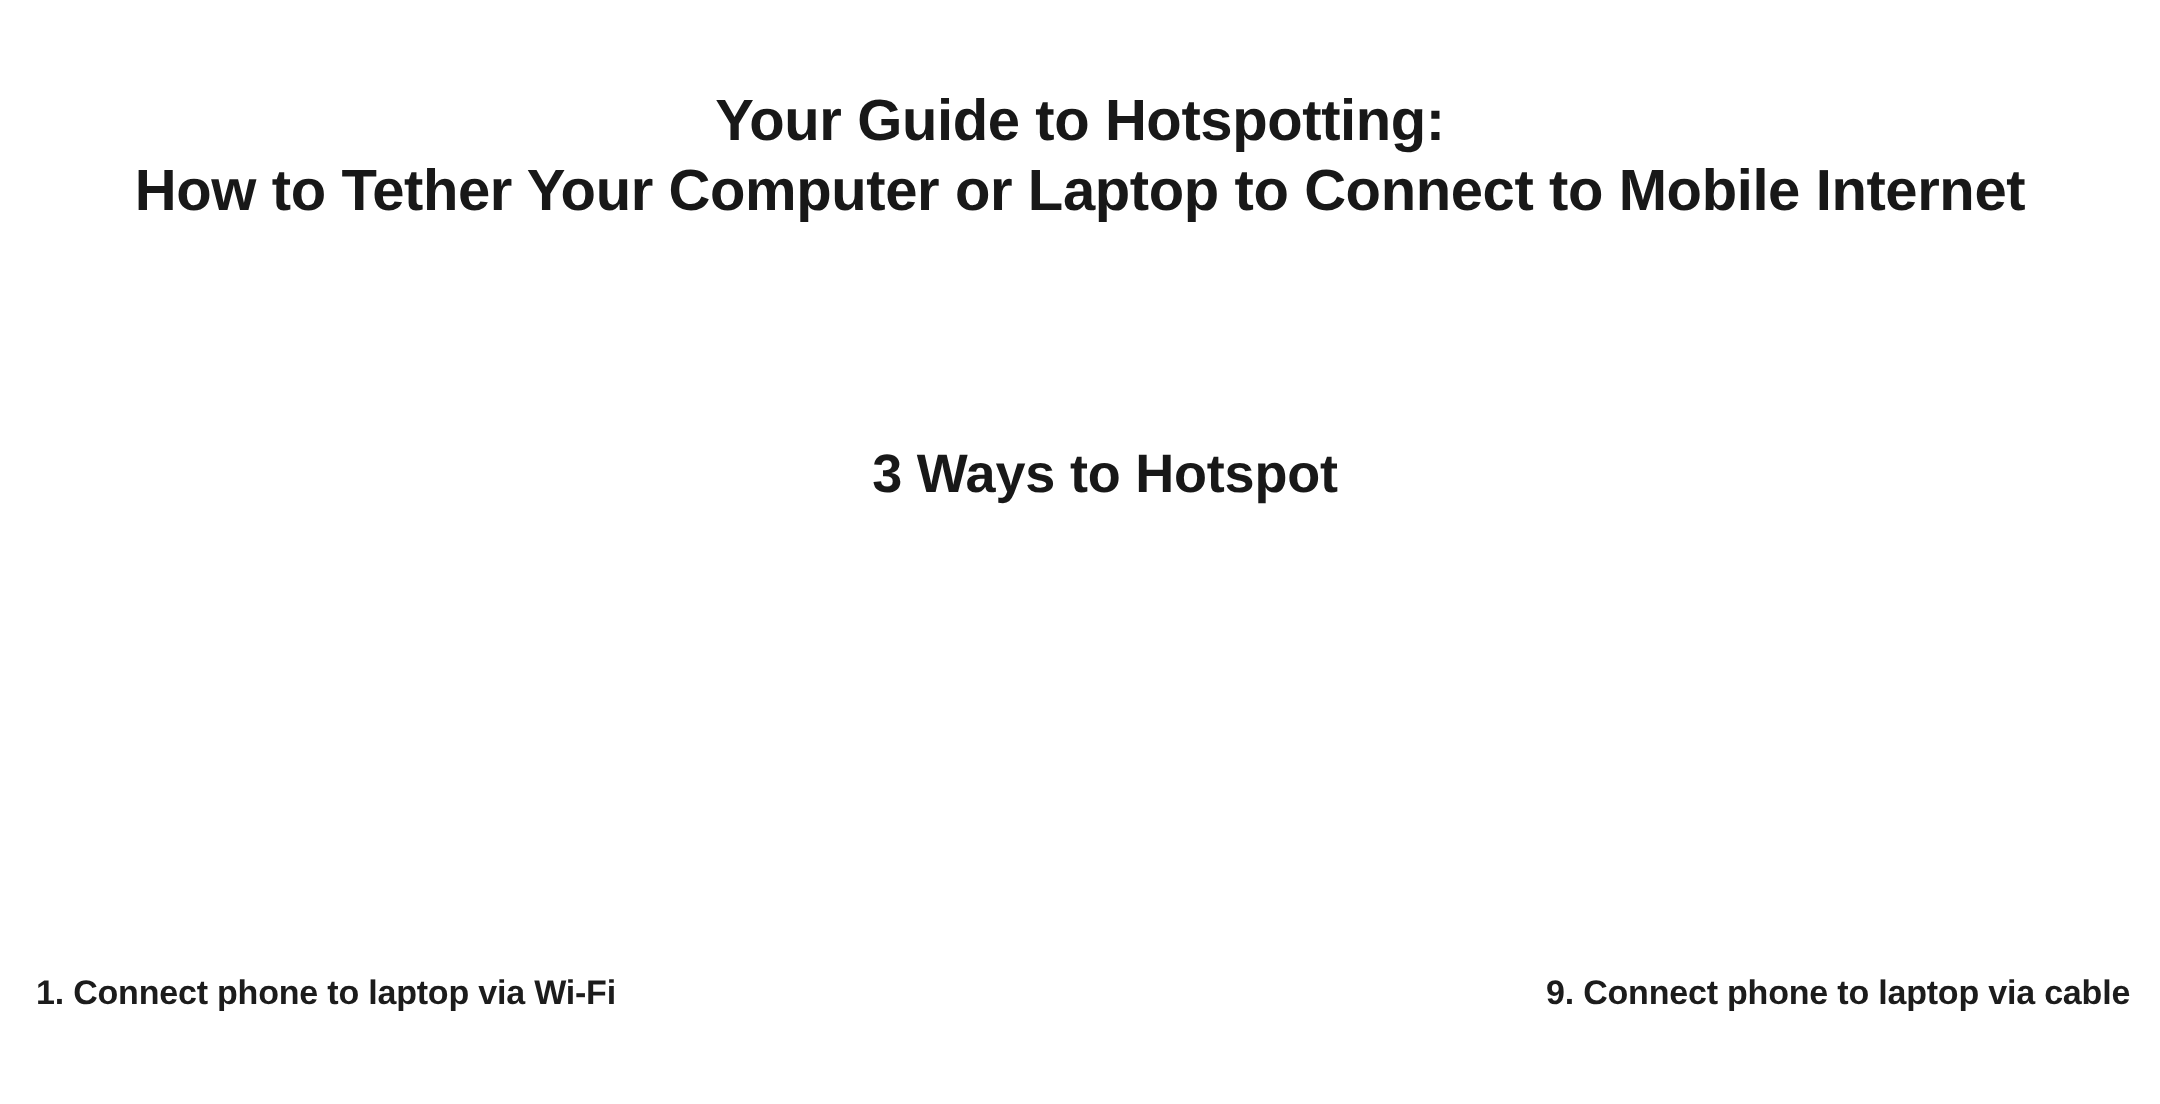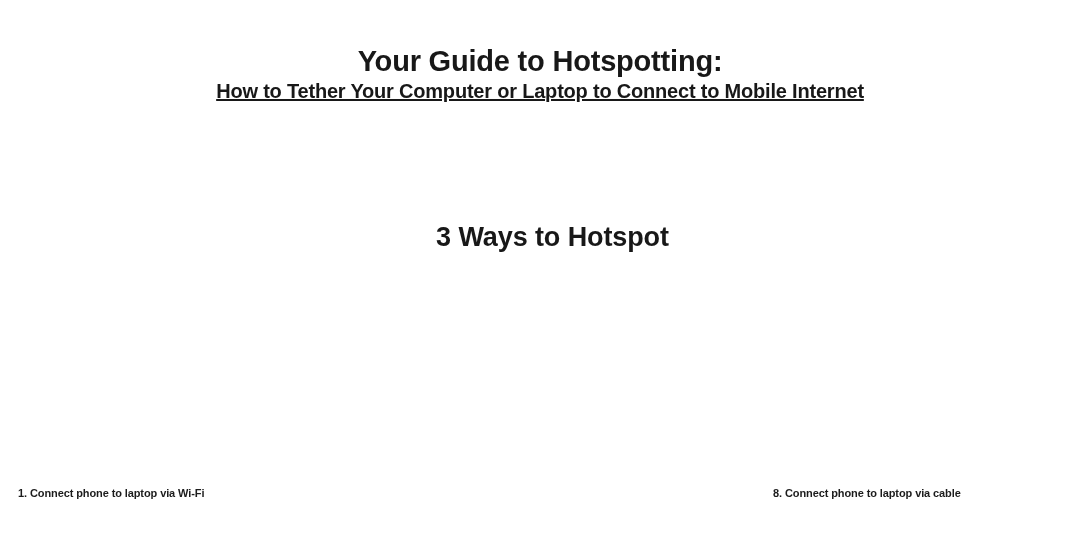--- a/index.html
+++ b/index.html
@@ -32,22 +32,21 @@
     font-weight: bold;
     color: #181818;
     letter-spacing: -0.2px;
     line-height: 1.22;
     text-align: center;
   }
   .title-line-1 {
     font-size: 29px;
   }
   .title-line-2 {
-    font-size: 20px;
-    text-decoration: underline;
+    font-size: 29px;
   }
   .subheading {
     position: absolute;
     left: 0;
     top: 222px;
     width: 1105px;
     text-align: center;
     font-size: 27px;
     font-weight: bold;
     color: #181818;
@@ -55,21 +54,21 @@
   }
   .captions {
     position: absolute;
     left: 0;
     top: 487px;
     width: 1080px;
     height: 30px;
   }
   .caption {
     position: absolute;
-    font-size: 11px;
+    font-size: 17px;
     font-weight: bold;
     color: #1c1c1c;
     white-space: nowrap;
     letter-spacing: -0.1px;
   }
   .caption-1 { left: 18px;  top: 0; }
   .caption-2 { left: 378px; top: 0; }
   .caption-3 { left: 773px; top: 0; }
 </style>
 </head>
@@ -79,16 +78,16 @@
 
   <div class="title-block">
     <div class="title-line title-line-1">Your Guide to Hotspotting:</div>
     <div class="title-line title-line-2">How to Tether Your Computer or Laptop to Connect to Mobile Internet</div>
   </div>
 
   <div class="subheading">3 Ways to Hotspot</div>
 
   <div class="captions">
     <div class="caption caption-1">1. Connect phone to laptop via Wi-Fi</div>
-    <div class="caption caption-3">8. Connect phone to laptop via cable</div>
+    <div class="caption caption-3">9. Connect phone to laptop via cable</div>
   </div>
 
 </div>
 
 </body></html>

